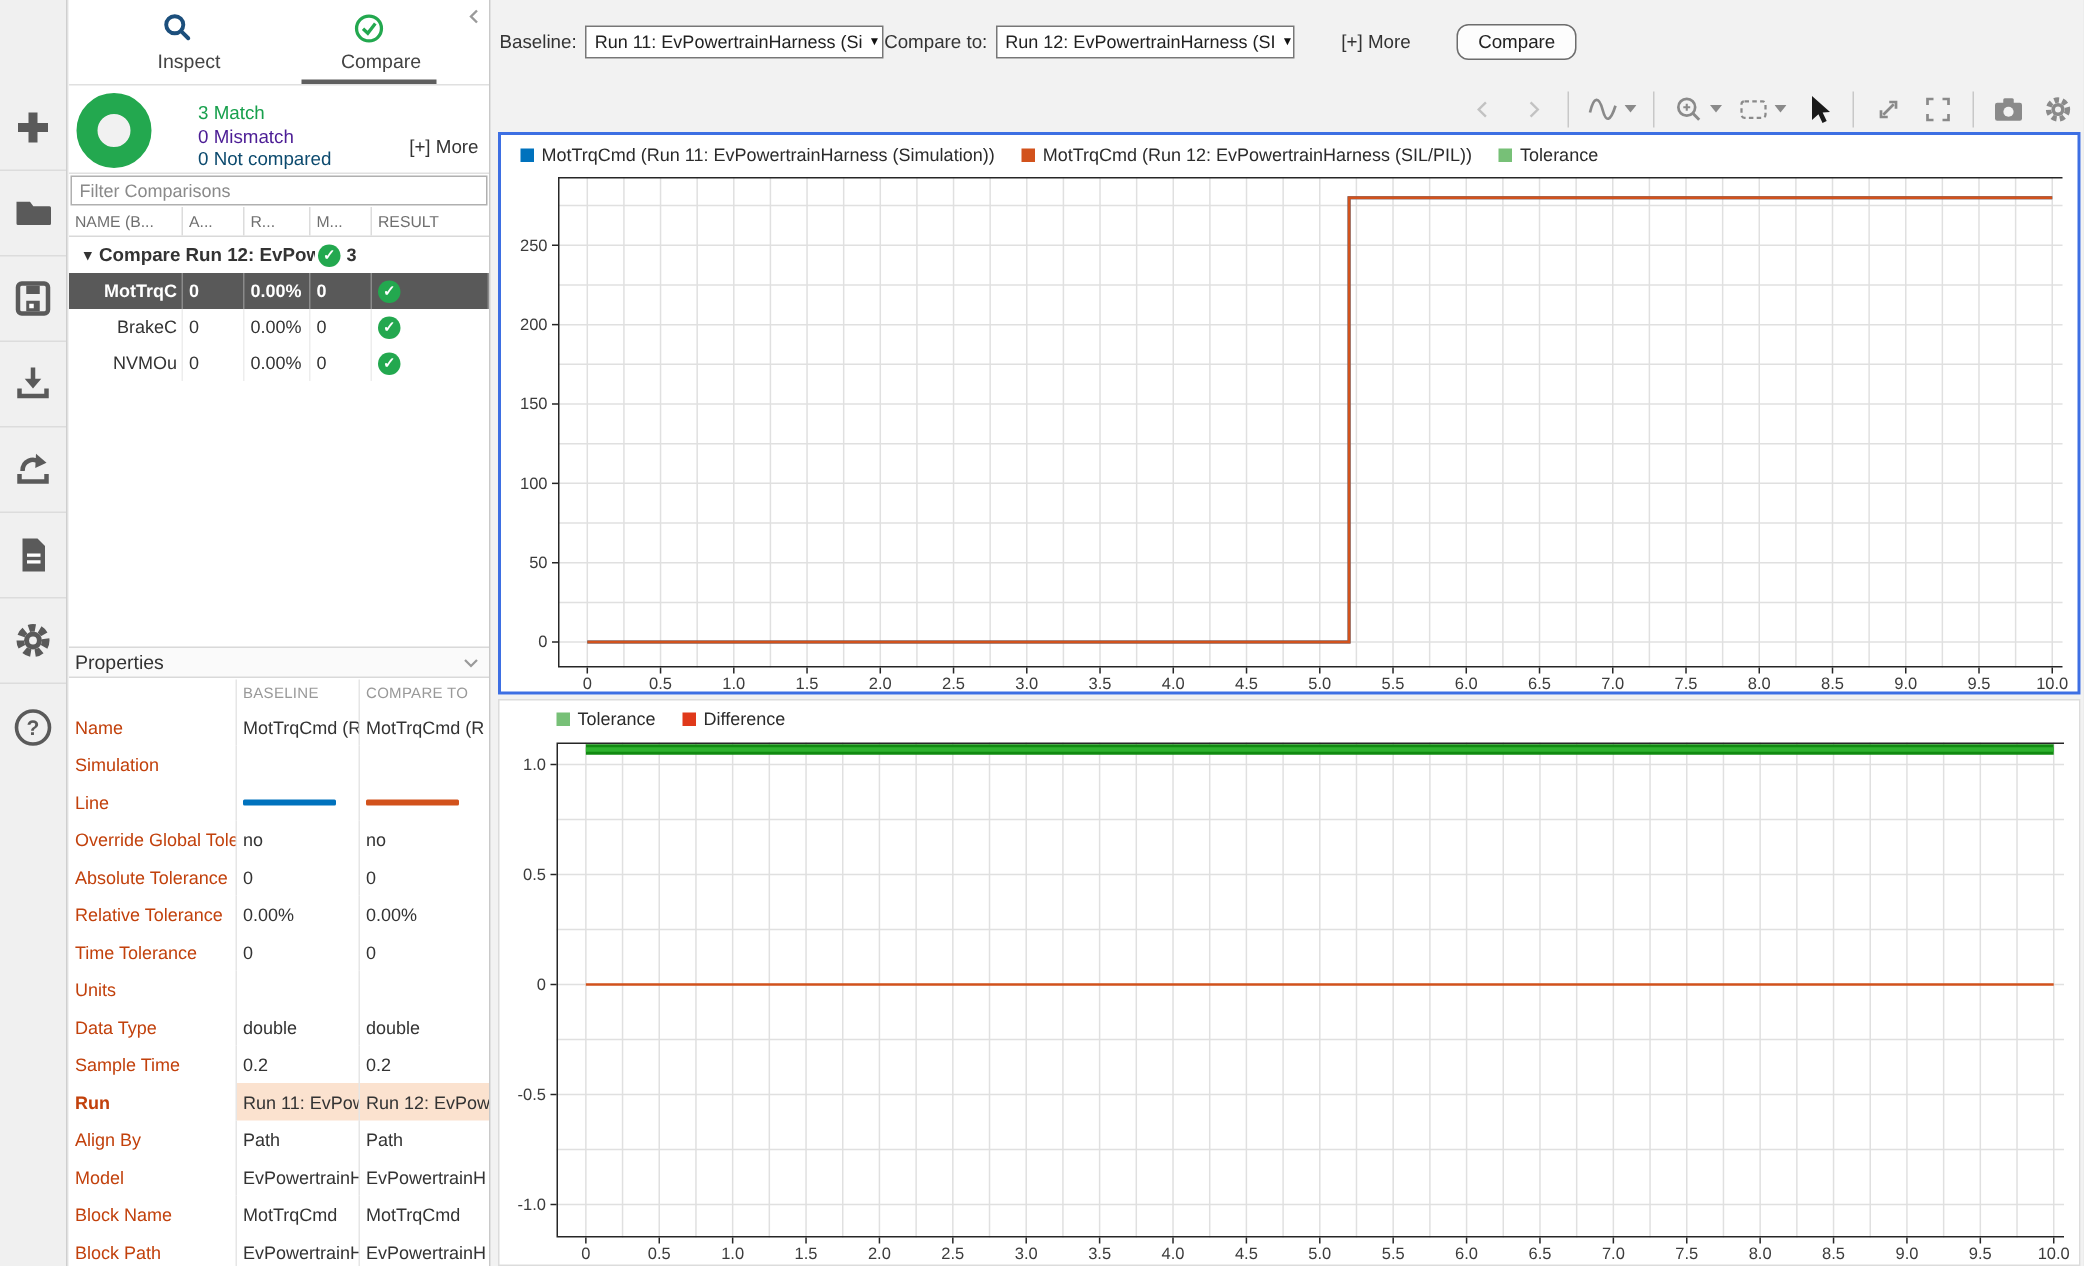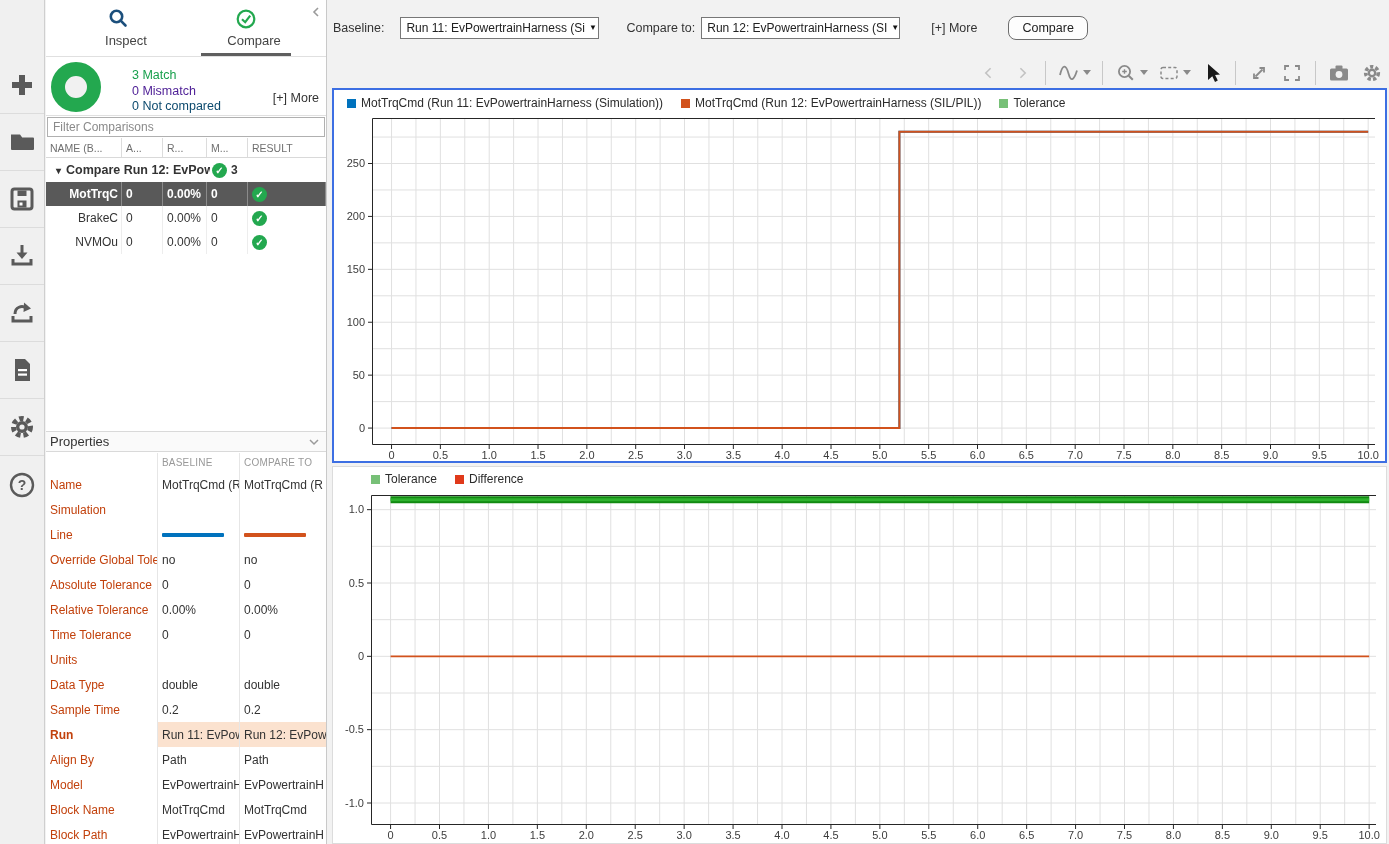--- a/index.html
+++ b/index.html
@@ -329,25 +329,25 @@
             <div>EvPowertrainH</div>
           </div>
         </div>
     </div>
   </div>
 
   <div class="main">
 
     <div class="topbar">
       <span class="lab" style="margin-left:5px">Baseline:</span>
-      <div class="dd" style="margin-left:16px">
+      <div class="dd" style="margin-left:6px">
         <span>Run 11: EvPowertrainHarness (Si</span>
           <span class="caret">▼</span>
       </div>
-      <span class="lab" style="margin-left:27px">Compare to:</span>
+      <span class="lab" style="">Compare to:</span>
       <div class="dd" style="margin-left:6px">
         <span>Run 12: EvPowertrainHarness (SI</span>
           <span class="caret">▼</span>
       </div>
       <span class="lab" style="margin-left:31px">[+] More</span>
       <div class="compare-btn" style="margin-left:31px">Compare</div>
     </div>
 
     <div class="chart-toolbar">
       <div class="tb-btn">

